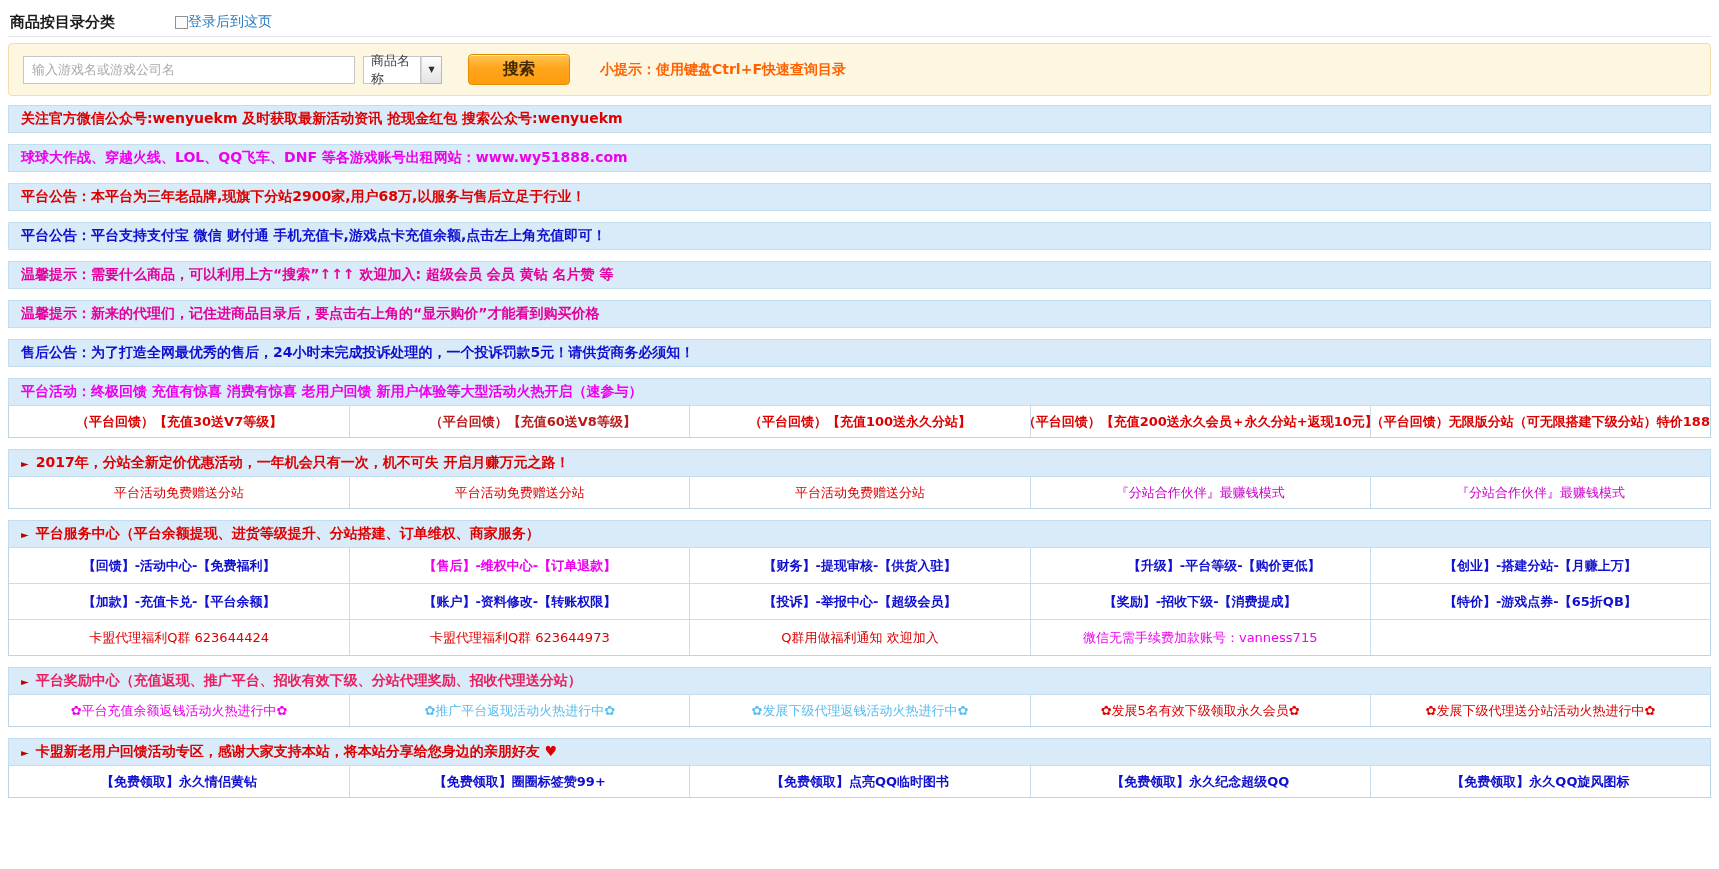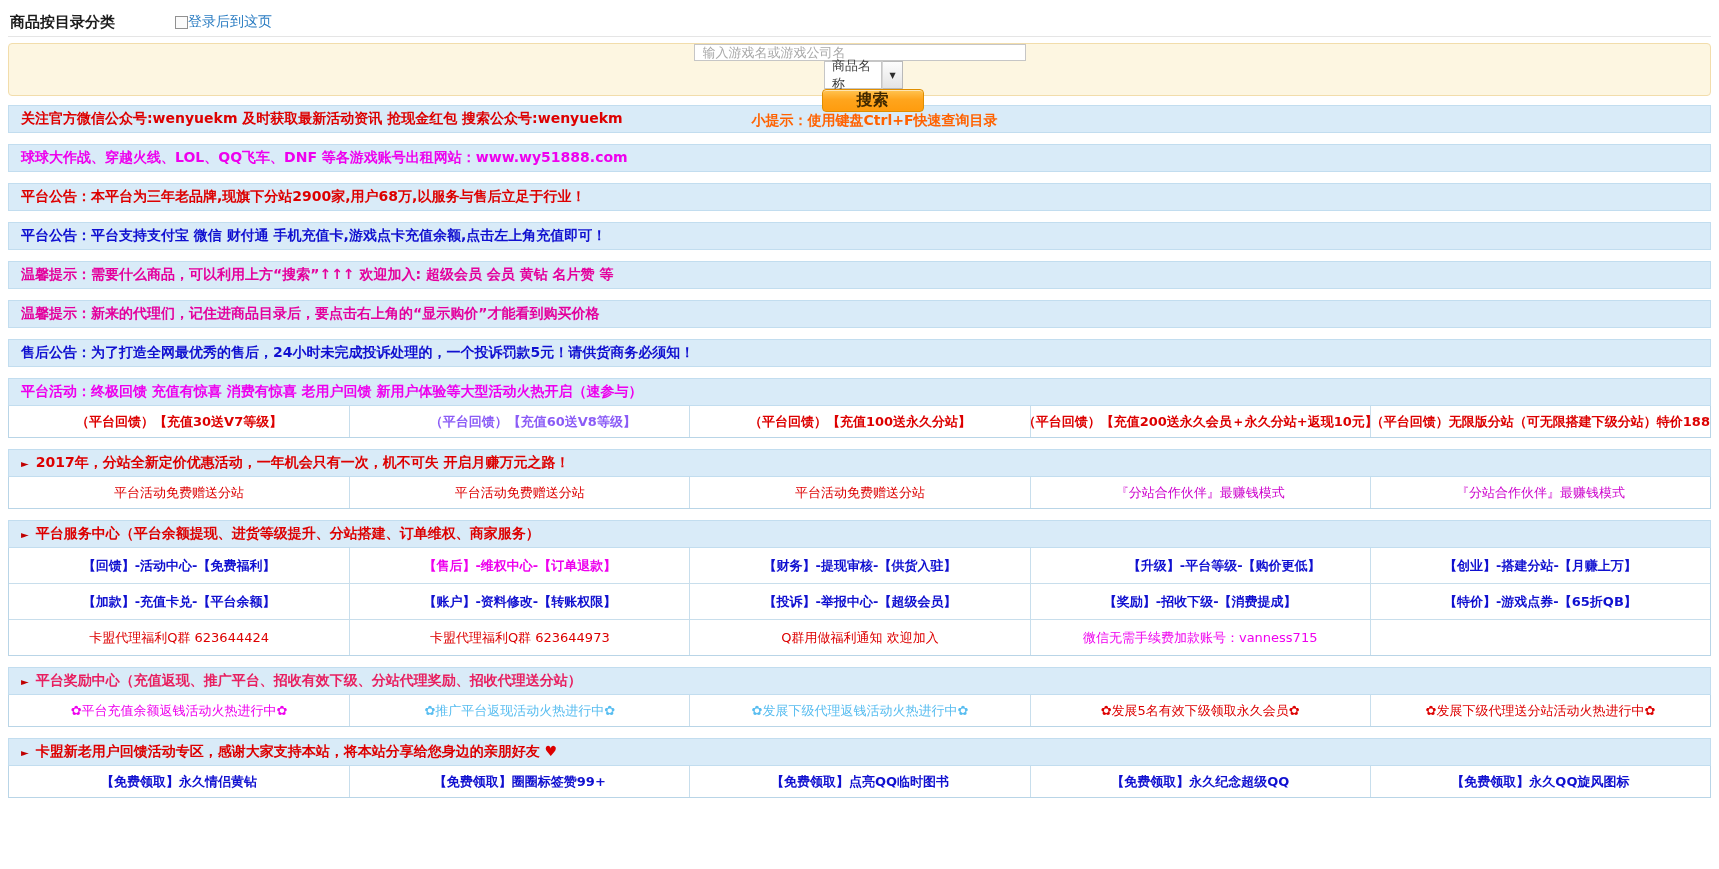--- a/index.html
+++ b/index.html
@@ -10,21 +10,21 @@
   
   .topbar { display:flex; align-items:center; height:29px; border-bottom:1px solid #e5e5e5;
     margin-bottom:6px; padding-left:2px; }
   .page-title { font-size:15px; font-weight:bold; color:#1c1c1c; }
   .login-area { display:flex; align-items:center; margin-left:60px; gap:0; cursor:pointer; }
   .checkbox { width:13px; height:13px; border:1px solid #919191; background:#fbfbfb; display:inline-block; }
   .login-link { font-size:14px; color:#2a7cc2; text-decoration:none; }
 
   
   .search-panel { height:53px; background:#fdf6e1; border:1px solid #f2ddab; border-radius:4px;
-    display:flex; align-items:center; padding:0 14px; margin-bottom:9px;flex-direction:column; }
+    display:flex; align-items:center; padding:0 14px; margin-bottom:9px; }
   .search-input { width:332px; height:28px; border:1px solid #c6c6c6; padding:0 8px;
     font-size:13px; color:#444; background:#fff; outline:none; }
   .search-input::placeholder { color:#a9a9a9; }
   .select-box { display:flex; margin-left:8px; cursor:pointer; }
   .select-text { width:58px; height:28px; border:1px solid #c6c6c6; background:#fff; color:#3c3c3c;
     font-size:13px; display:flex; align-items:center; padding-left:7px; }
   .select-btn { width:21px; height:28px; border:1px solid #b9b9b9; border-left:1px solid #d7d7d7;
     background:linear-gradient(180deg,#fdfdfd,#e4e4e4); display:flex; align-items:center;
     justify-content:center; font-size:8px; color:#2d2d2d; }
   .search-btn { margin-left:26px; width:102px; height:31px; cursor:pointer;
@@ -96,21 +96,21 @@
     <span style="color: rgb(16, 16, 208);">售后公告：为了打造全网最优秀的售后，24小时未完成投诉处理的，一个投诉罚款5元！请供货商务必须知！</span>
   </div>
 
   <div class="section">
     <div class="bar">
       <span style="color: rgb(238, 0, 238);">平台活动：终极回馈 充值有惊喜 消费有惊喜 老用户回馈 新用户体验等大型活动火热开启（速参与）</span>
     </div>
     <div class="table">
       <div class="trow bold">
         <a class="cell" style="color: rgb(221, 0, 0);">（平台回馈）【充值30送V7等级】</a>
-        <a class="cell" style="color: #8b5cf6; padding-left: 26px;">（平台回馈）【充值60送V8等级】</a>
+        <a class="cell" style="color: #b91c1c; padding-left: 26px;">（平台回馈）【充值60送V8等级】</a>
         <a class="cell" style="color: rgb(221, 0, 0);">（平台回馈）【充值100送永久分站】</a>
         <a class="cell" style="color: rgb(221, 0, 0);">（平台回馈）【充值200送永久会员＋永久分站+返现10元】</a>
         <a class="cell" style="color: rgb(221, 0, 0);">（平台回馈）无限版分站（可无限搭建下级分站）特价188</a>
       </div>
     </div>
   </div>
 
   <div class="section">
     <div class="bar">
       <span class="pointer">►</span>

